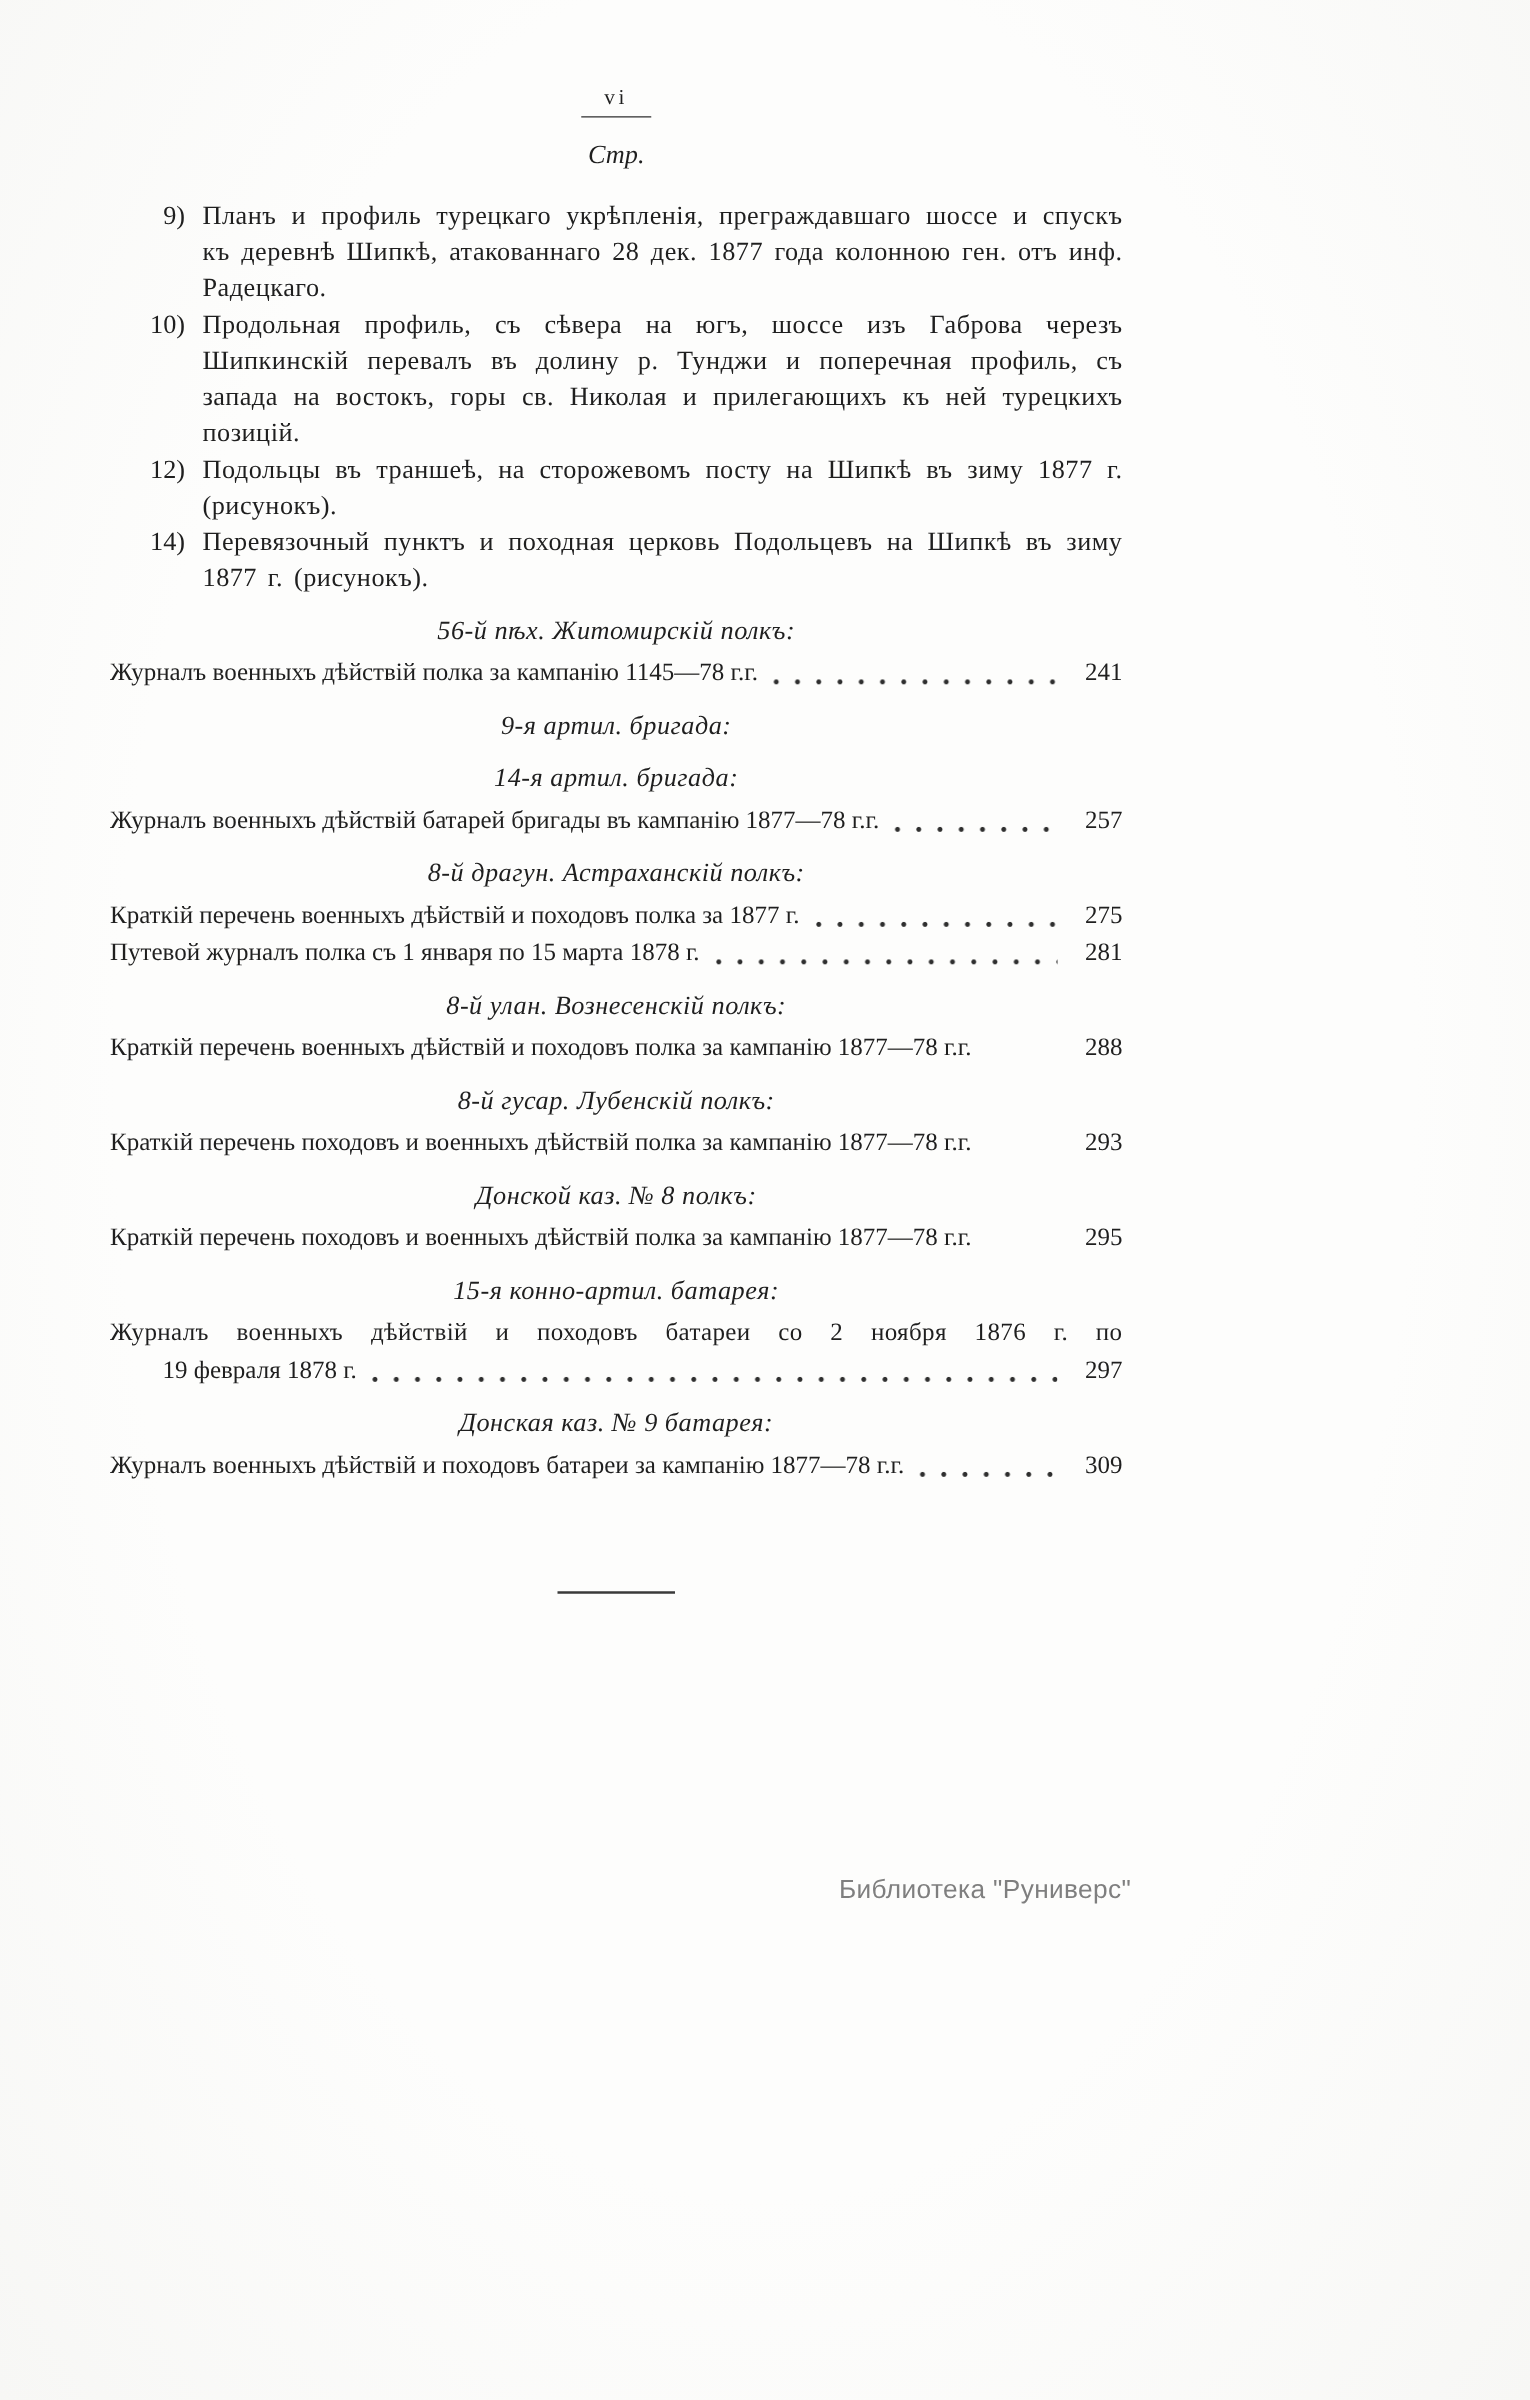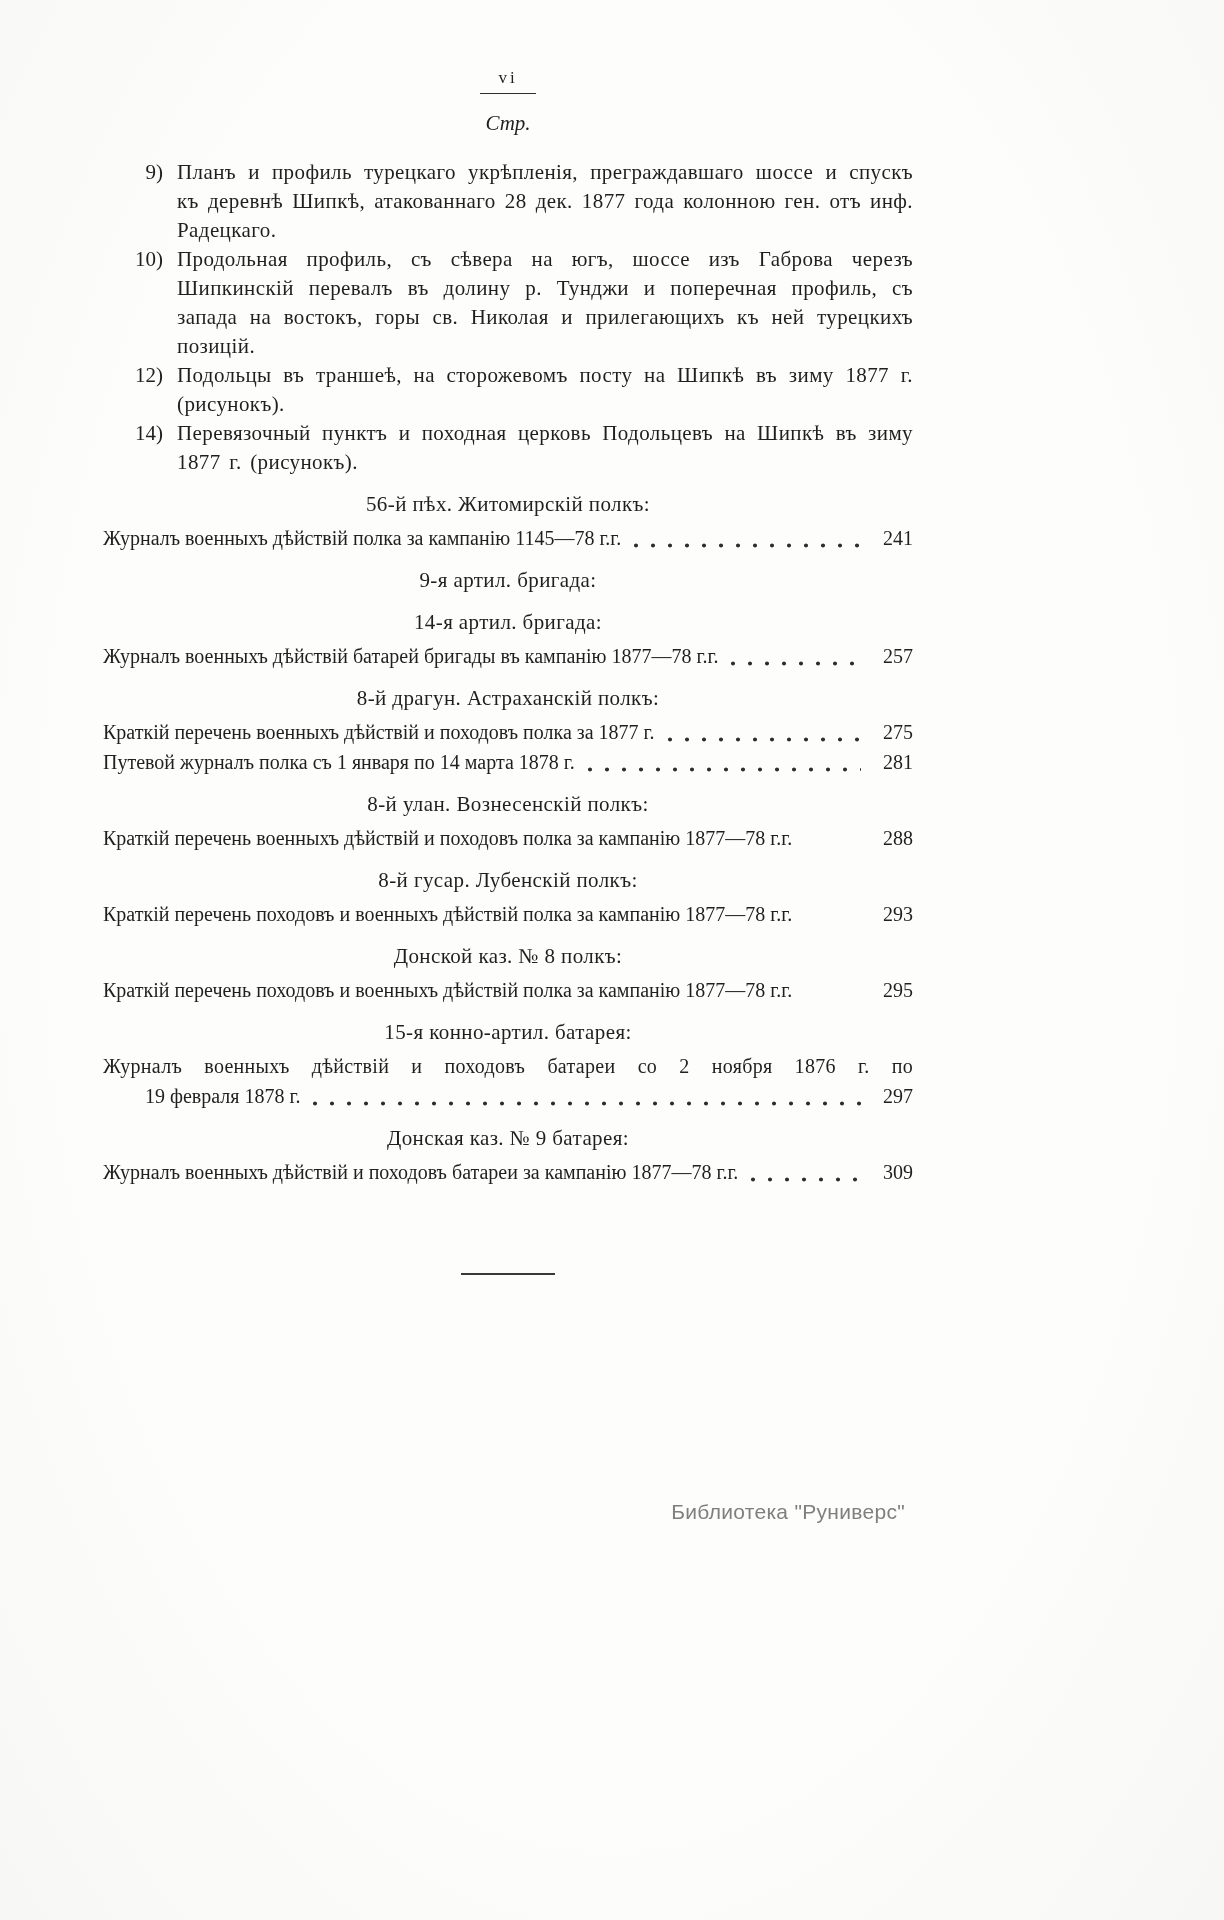--- a/index.html
+++ b/index.html
@@ -10,21 +10,21 @@
     color: #1f1f1f;
     overflow: hidden;
   }
   .page {
     position: relative;
     width: 1224px; height: 1920px;
     background: radial-gradient(ellipse at 50% 45%, #fdfdfc 60%, #f7f7f5 100%);
   }
   .content {
     position: absolute;
-    top: 0; left: 103px;
+    top: 0; left: 88px;
     width: 810px;
   }
   
   .page-number-row { margin-top: 68px; text-align: center; }
   .page-number {
     display: inline-block;
     font-size: 17px;
     letter-spacing: 3px;
     padding: 0 18px 5px 18px;
     border-bottom: 1.5px solid #2e2e2e;
@@ -42,20 +42,21 @@
   .fig-item { display: flex; }
   .fig-num { flex: none; width: 60px; text-align: right; padding-right: 14px; }
   .fig-text {
     flex: 1;
     text-align: justify;
     letter-spacing: 0.4px;
     word-spacing: 3px;
   }
   
   .section-heading {
+    font-style: italic;
     font-size: 21px;
     line-height: 30px;
     text-align: center;
     margin: 12px 0 4px 0;
     letter-spacing: 0.4px;
   }
   .entry-line {
     display: flex;
     align-items: flex-end;
     font-size: 20px;
@@ -149,21 +150,21 @@
           </div>
         </section>
         <section class="toc-section">
           <div class="section-heading">8-й драгун. Астраханскій полкъ:</div>
           <div class="entry-line">
             <span class="entry-text">Краткій перечень военныхъ дѣйствій и походовъ полка за 1877 г.</span>
             <span class="leader"></span>
             <span class="entry-page">275</span>
           </div>
           <div class="entry-line">
-            <span class="entry-text">Путевой журналъ полка съ 1 января по 14 марта 1878 г.</span>
+            <span class="entry-text">Путевой журналъ полка съ 1 января по 15 марта 1878 г.</span>
             <span class="leader"></span>
             <span class="entry-page">281</span>
           </div>
         </section>
         <section class="toc-section">
           <div class="section-heading">8-й улан. Вознесенскій полкъ:</div>
           <div class="entry-line">
             <span class="entry-text">Краткій перечень военныхъ дѣйствій и походовъ полка за кампанію 1877—78 г.г.</span>
             <span class="leader noleader"></span>
             <span class="entry-page">288</span>

